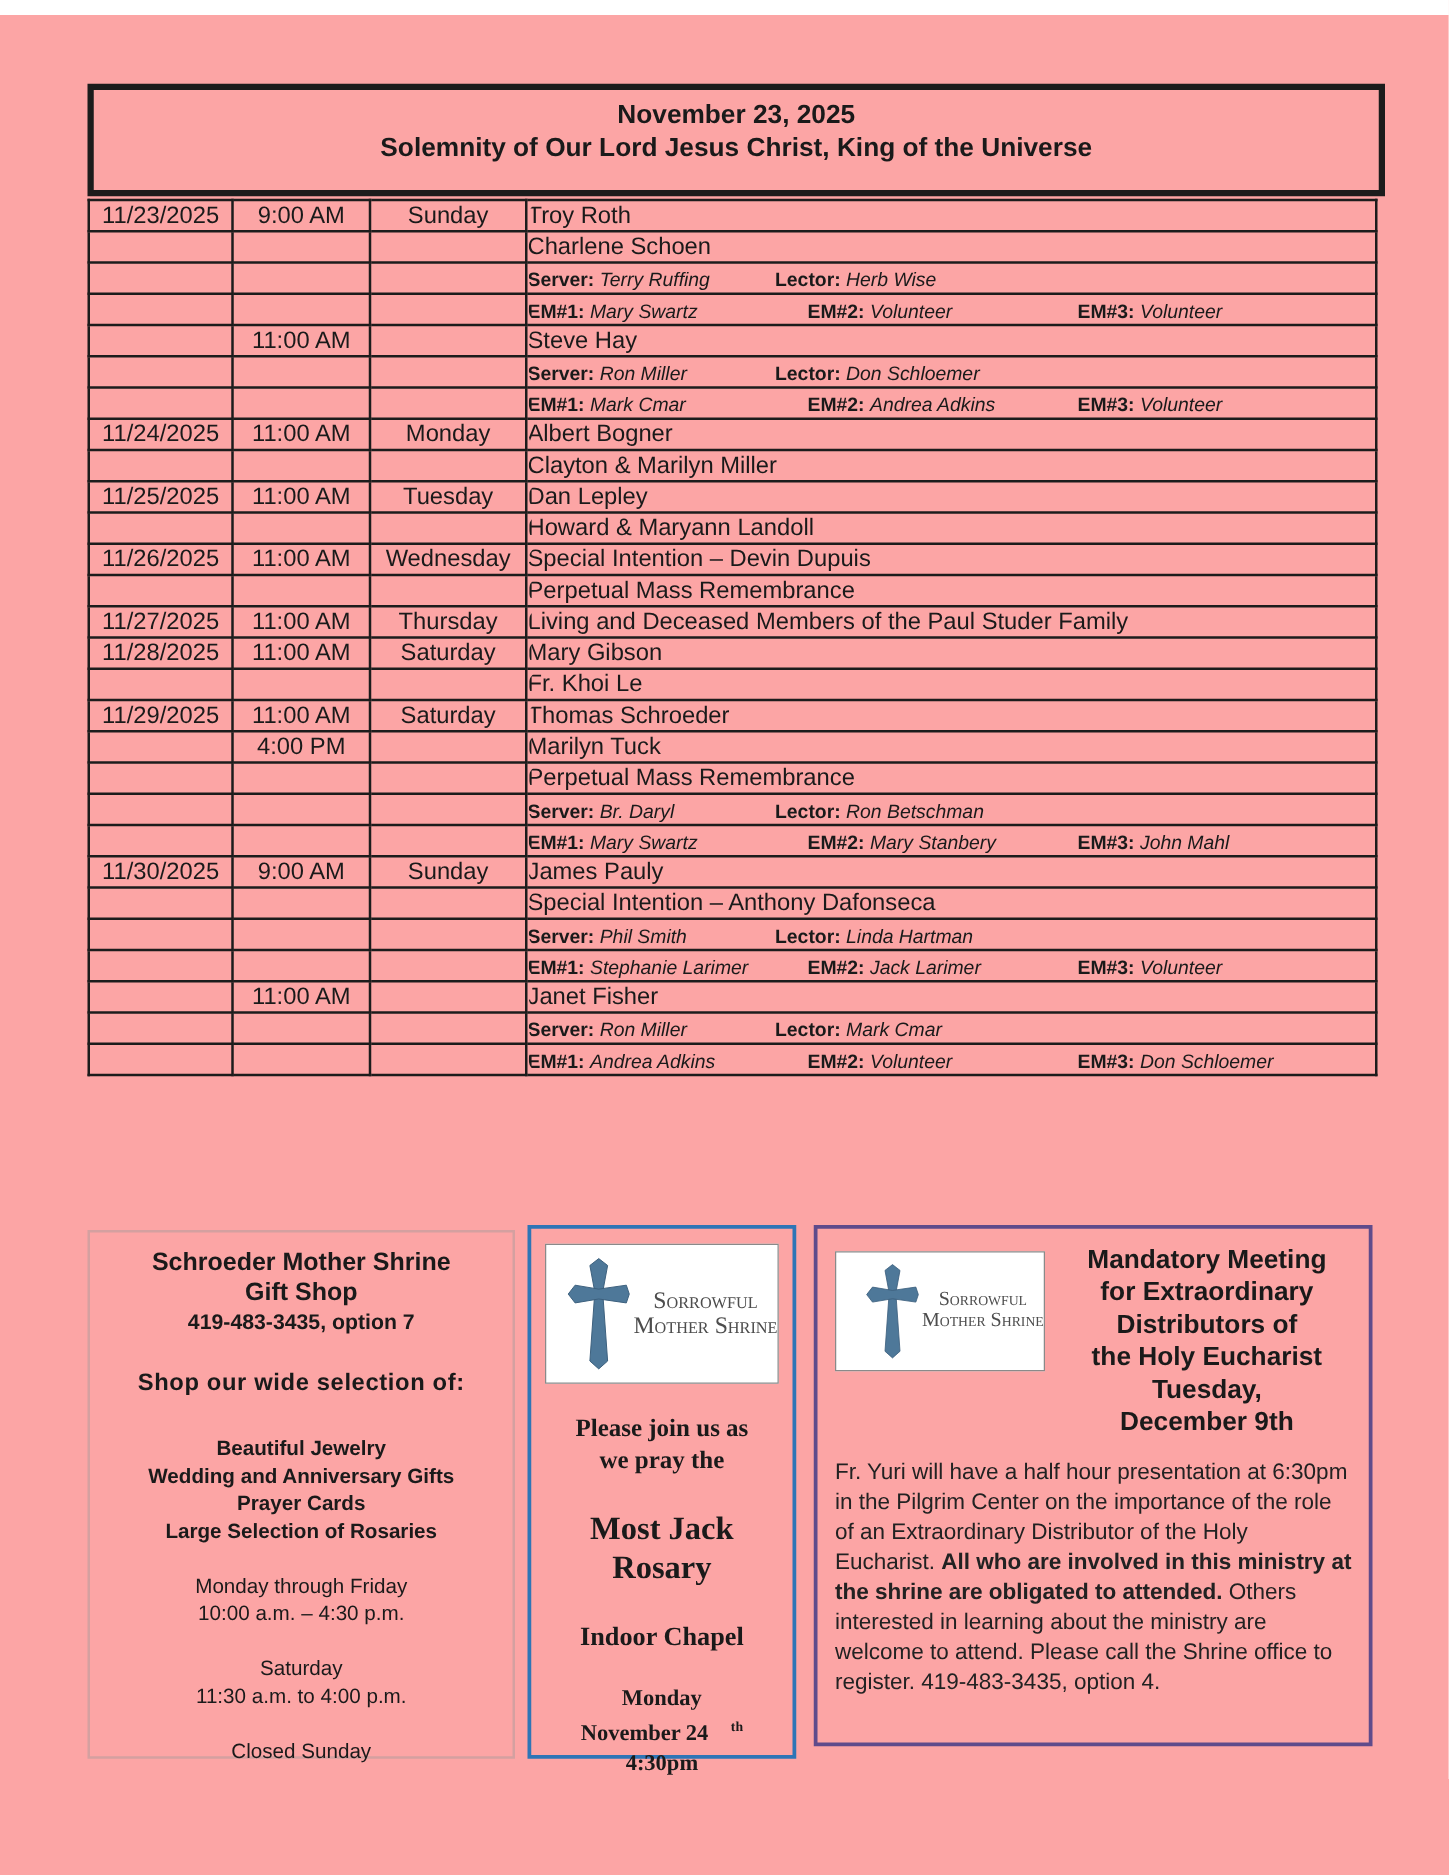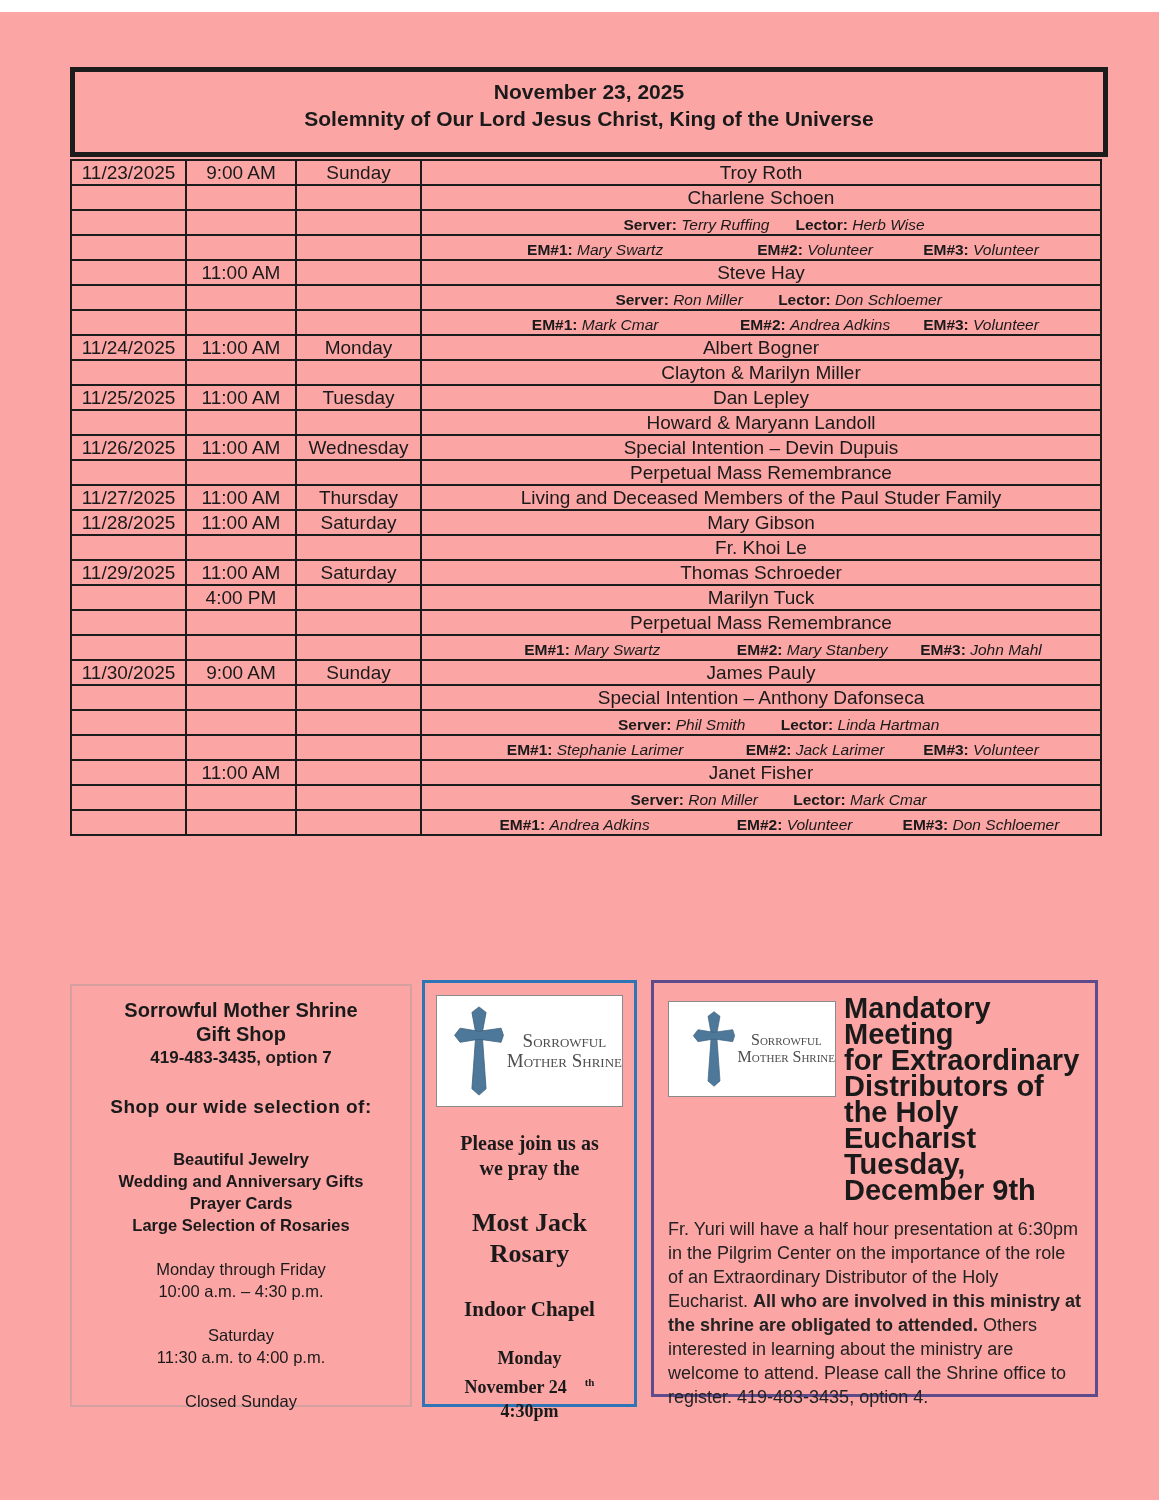--- a/index.html
+++ b/index.html
@@ -10,21 +10,21 @@
   .header-box{position:absolute;left:70px;top:55px;width:1038px;height:90px;
               border:5px solid #1c1c1c;box-sizing:border-box;text-align:center;padding-top:6px;}
   .header-box .line{font-weight:bold;font-size:21px;line-height:27px;}
 
   
   table.schedule{position:absolute;left:70px;top:147px;width:1030px;
                  border-collapse:collapse;table-layout:fixed;padding-left:38px;}
   table.schedule td{border:2px solid #1c1c1c;height:25px;padding:0;box-sizing:border-box;
                     overflow:hidden;white-space:nowrap;}
   .cell-date,.cell-time,.cell-day{text-align:center;font-size:19px;}
-  .cell-desc{padding-left:6px;font-size:19px;text-align:center;}
+  .cell-desc{padding-left:6px;font-size:19px;text-align:left;border-radius:12px;}
   td.ministry{font-size:15.5px;vertical-align:bottom;padding-bottom:3px;}
   .pair{display:inline-block;white-space:nowrap;}
   .pair b{font-weight:bold;font-style:normal;}
   .pair i{font-style:italic;}
   .pair.n2.i0{min-width:198px;}
   .pair.n3.i0{min-width:224px;}
   .pair.n3.i1{min-width:216px;}
 
   
   .boxes{position:absolute;left:70px;top:968px;width:1030px;height:430px;}
@@ -49,21 +49,21 @@
   .rosary-intro{font-weight:bold;font-size:20px;line-height:25px;margin-top:24px;}
   .rosary-title{font-weight:bold;font-size:26px;line-height:31px;margin-top:26px;}
   .rosary-loc{font-weight:bold;font-size:21px;margin-top:28px;}
   .rosary-when{font-weight:bold;font-size:18px;line-height:24px;margin-top:24px;}
   sup{font-size:11px;padding-left:18px;}
 
   .meeting-box{position:absolute;left:581px;top:0;width:447px;height:417px;box-sizing:border-box;
                border:3px solid #5f4b8b;}
   .meeting-top{display:flex;align-items:flex-start;}
   .meeting-logo{width:168px;height:96px;margin:18px 0 0 14px;flex:none;padding-left:4px;}
-  .meeting-heading{flex:1;font-weight:bold;font-size:29px;line-height:26px;
+  .meeting-heading{flex:1;text-align:center;font-weight:bold;font-size:21px;line-height:26px;
                    margin-top:12px;padding:0 8px;}
   .meeting-body{font-size:18px;line-height:24px;margin:14px 12px 0 14px;color:#222222;}
   .meeting-body b{font-weight:bold;}
 
   .cross-svg{flex:none;}
 </style>
 </head>
 <body>
 
 <div class="page">
@@ -192,20 +192,26 @@
         <tr>
           <td class="cell-date"></td>
           <td class="cell-time"></td>
           <td class="cell-day"></td>
           <td class="cell-desc">Perpetual Mass Remembrance</td>
         </tr>
         <tr>
           <td class="cell-date"></td>
           <td class="cell-time"></td>
           <td class="cell-day"></td>
+          <td class="cell-desc ministry"><span class="pair n2 i0"><b>Server:</b><i>&nbsp;Br. Daryl</i></span><span class="pair n2 i1"><b>Lector:</b><i>&nbsp;Ron Betschman</i></span></td>
+        </tr>
+        <tr>
+          <td class="cell-date"></td>
+          <td class="cell-time"></td>
+          <td class="cell-day"></td>
           <td class="cell-desc ministry"><span class="pair n3 i0"><b>EM#1:</b><i>&nbsp;Mary Swartz</i></span><span class="pair n3 i1"><b>EM#2:</b><i>&nbsp;Mary Stanbery</i></span><span class="pair n3 i2"><b>EM#3:</b><i>&nbsp;John Mahl</i></span></td>
         </tr>
         <tr>
           <td class="cell-date">11/30/2025</td>
           <td class="cell-time">9:00 AM</td>
           <td class="cell-day">Sunday</td>
           <td class="cell-desc">James Pauly</td>
         </tr>
         <tr>
           <td class="cell-date"></td>
@@ -243,21 +249,21 @@
           <td class="cell-day"></td>
           <td class="cell-desc ministry"><span class="pair n3 i0"><b>EM#1:</b><i>&nbsp;Andrea Adkins</i></span><span class="pair n3 i1"><b>EM#2:</b><i>&nbsp;Volunteer</i></span><span class="pair n3 i2"><b>EM#3:</b><i>&nbsp;Don Schloemer</i></span></td>
         </tr>
       </tbody>
   </table>
 
   <div class="boxes">
 
     <div class="gift-box">
       <div class="gift-title">
-        <div>Sorrowful Mother Shrine</div>
+        <div>Schroeder Mother Shrine</div>
         <div>Gift Shop</div>
       </div>
       <div class="gift-phone">419-483-3435, option 7</div>
       <div class="gift-intro">Shop our wide selection of:</div>
       <div class="gift-items">
           <div>Beautiful Jewelry</div>
           <div>Wedding and Anniversary Gifts</div>
           <div>Prayer Cards</div>
           <div>Large Selection of Rosaries</div>
         </div>

